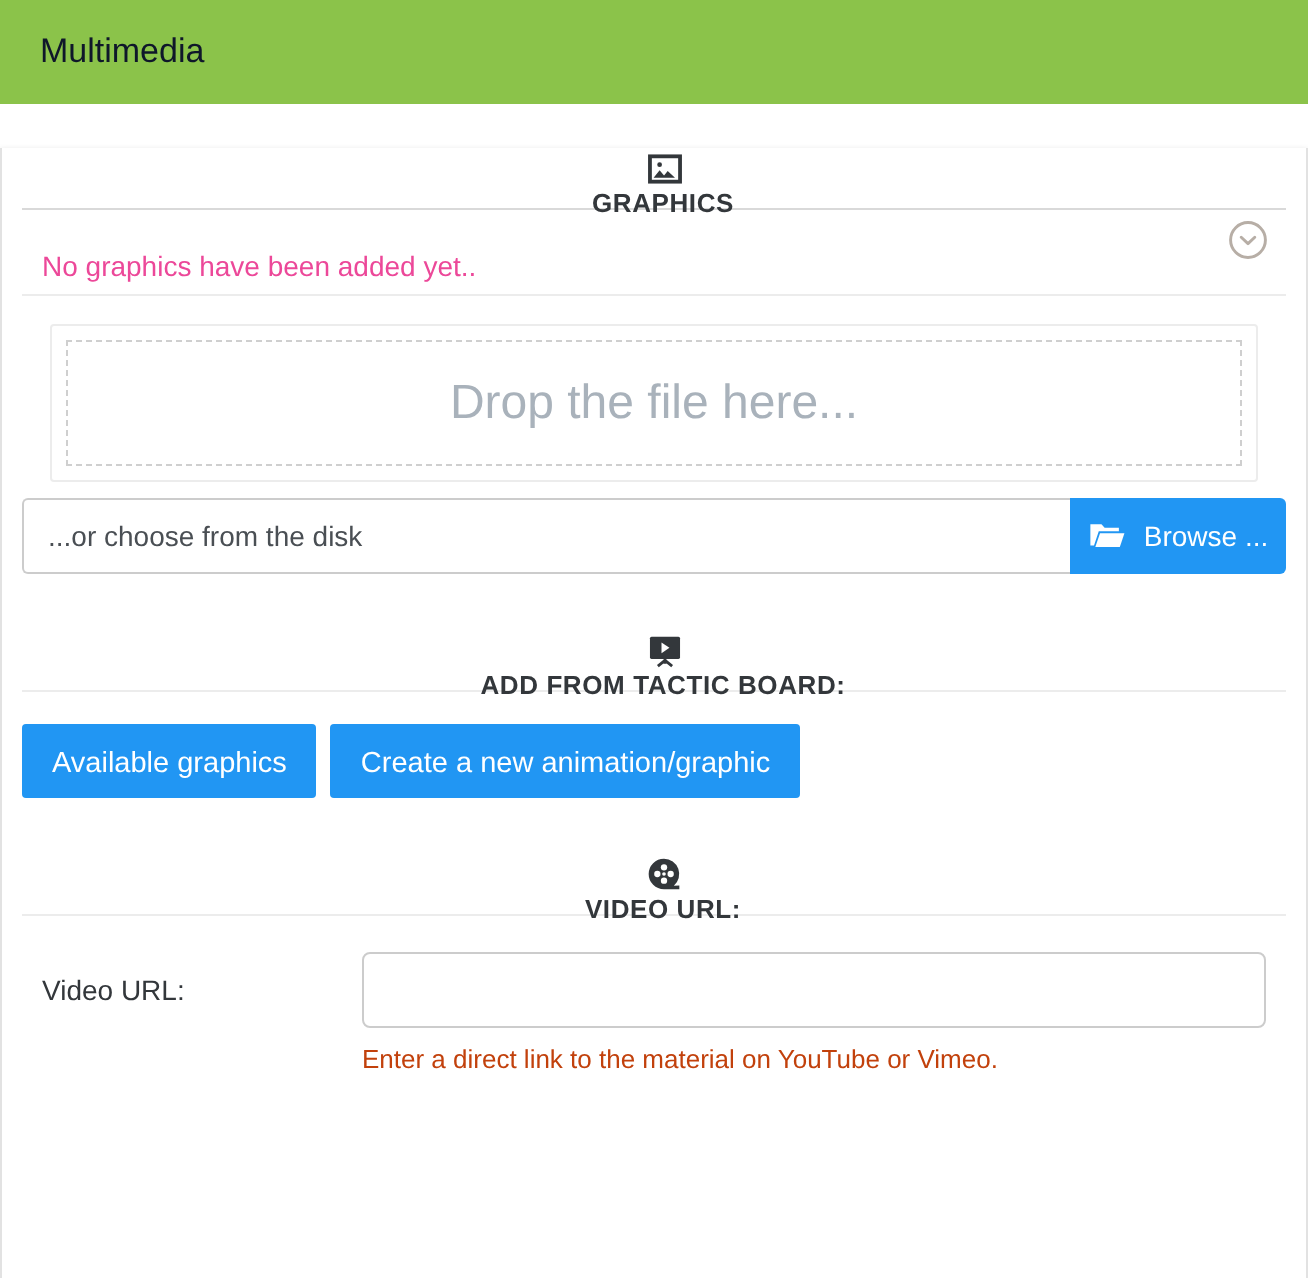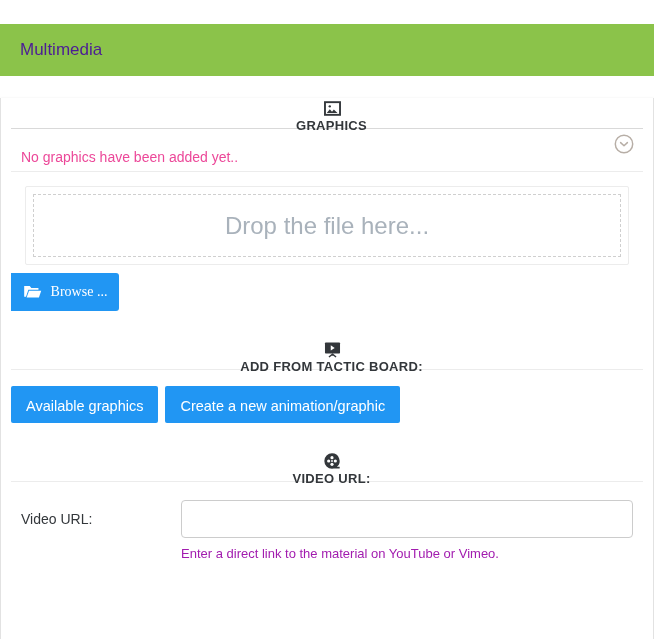--- a/index.html
+++ b/index.html
@@ -3,23 +3,23 @@
 <meta charset="utf-8">
 <style>
   html,body{margin:0;padding:0;background:#fff;}
   body{
     width:654px;height:639px;
     font-family:"Liberation Sans", sans-serif;
     -webkit-font-smoothing:antialiased;
     position:relative;overflow:hidden;
   }
   .panel-header{
-    height:52px;background:#8bc34a;color:#4c1d95;
+    height:52px;background:#8bc34a;color:#0f172a;
     display:flex;align-items:center;
-    padding-left:20px;font-size:17px;font-weight:400;margin-top:24px;
+    padding-left:20px;font-size:17px;font-weight:400;
   }
   .panel-body{
     border:1px solid #e2e2e2;border-top:none;
     border-radius:0 0 5px 5px;
     box-shadow:0 1px 3px rgba(0,0,0,.15);
     min-height:580px;background:#fff;
     box-sizing:border-box;
   }
   .section-row{
     display:flex;align-items:center;
@@ -51,39 +51,39 @@
     flex:1;border:1px solid #ccc;border-right:none;
     border-radius:3px 0 0 3px;padding:0 12px;
     font-size:14px;color:#444;outline:none;
     font-family:"Liberation Sans", sans-serif;
   }
   .file-input::placeholder{color:#4a4f54;opacity:1;}
   .browse-btn{
     width:108px;border:none;background:#2196f3;color:#fff;
     font-size:14px;display:flex;align-items:center;justify-content:center;
     gap:9px;cursor:pointer;border-radius:0 3px 3px 0;
-    font-family:Liberation Serif, serif;
+    font-family:Liberation Sans, sans-serif;
   }
   .btn-row{display:flex;gap:7px;margin:16px 10px 0;}
   .action-btn{
     height:37px;background:#2196f3;border:none;color:#fff;
     font-size:14.5px;padding:12px 15px;border-radius:2px;cursor:pointer;
     font-family:"Liberation Sans", sans-serif;
   }
   .tactic-row{margin-top:28px;}
   .video-row{margin-top:28px;}
   .form-row{display:flex;align-items:center;margin:18px 20px 0;}
   .form-label{width:160px;font-size:14px;color:#33373b;flex:0 0 auto;}
   .url-input{
     flex:1;height:38px;border:1px solid #ccc;border-radius:4px;
     padding:0 12px;font-size:14px;color:#444;outline:none;
     box-sizing:border-box;
     font-family:"Liberation Sans", sans-serif;
   }
-  .helper-text{margin:8px 20px 0 180px;font-size:13px;color:#a21caf;}
+  .helper-text{margin:8px 20px 0 180px;font-size:13px;color:#c2410c;}
   svg{display:block;}
 </style>
 </head>
 <body>
 
 <div class="panel-header">
   <span>Multimedia</span>
 </div>
 
 <div class="panel-body">
@@ -110,20 +110,21 @@
 
   <div class="divider light"></div>
 
   <div class="dropzone">
     <div class="dropzone-inner">
       <span class="dropzone-text">Drop the file here...</span>
     </div>
   </div>
 
   <div class="file-row">
+    <input class="file-input" type="text" placeholder="...or choose from the disk" style="">
     <button class="browse-btn">
       <span>
         <svg width="19" height="16" viewBox="0 0 24 20" fill="#fff">
           <path d="M1.5 2.5h7l2 2.3h9v2.2H6.8L3.8 16H1.5z"></path>
           <path d="M7.6 8.3H23l-2.9 8.7H4.6z"></path>
         </svg>
       </span>
       <span>Browse ...</span>
     </button>
   </div>

